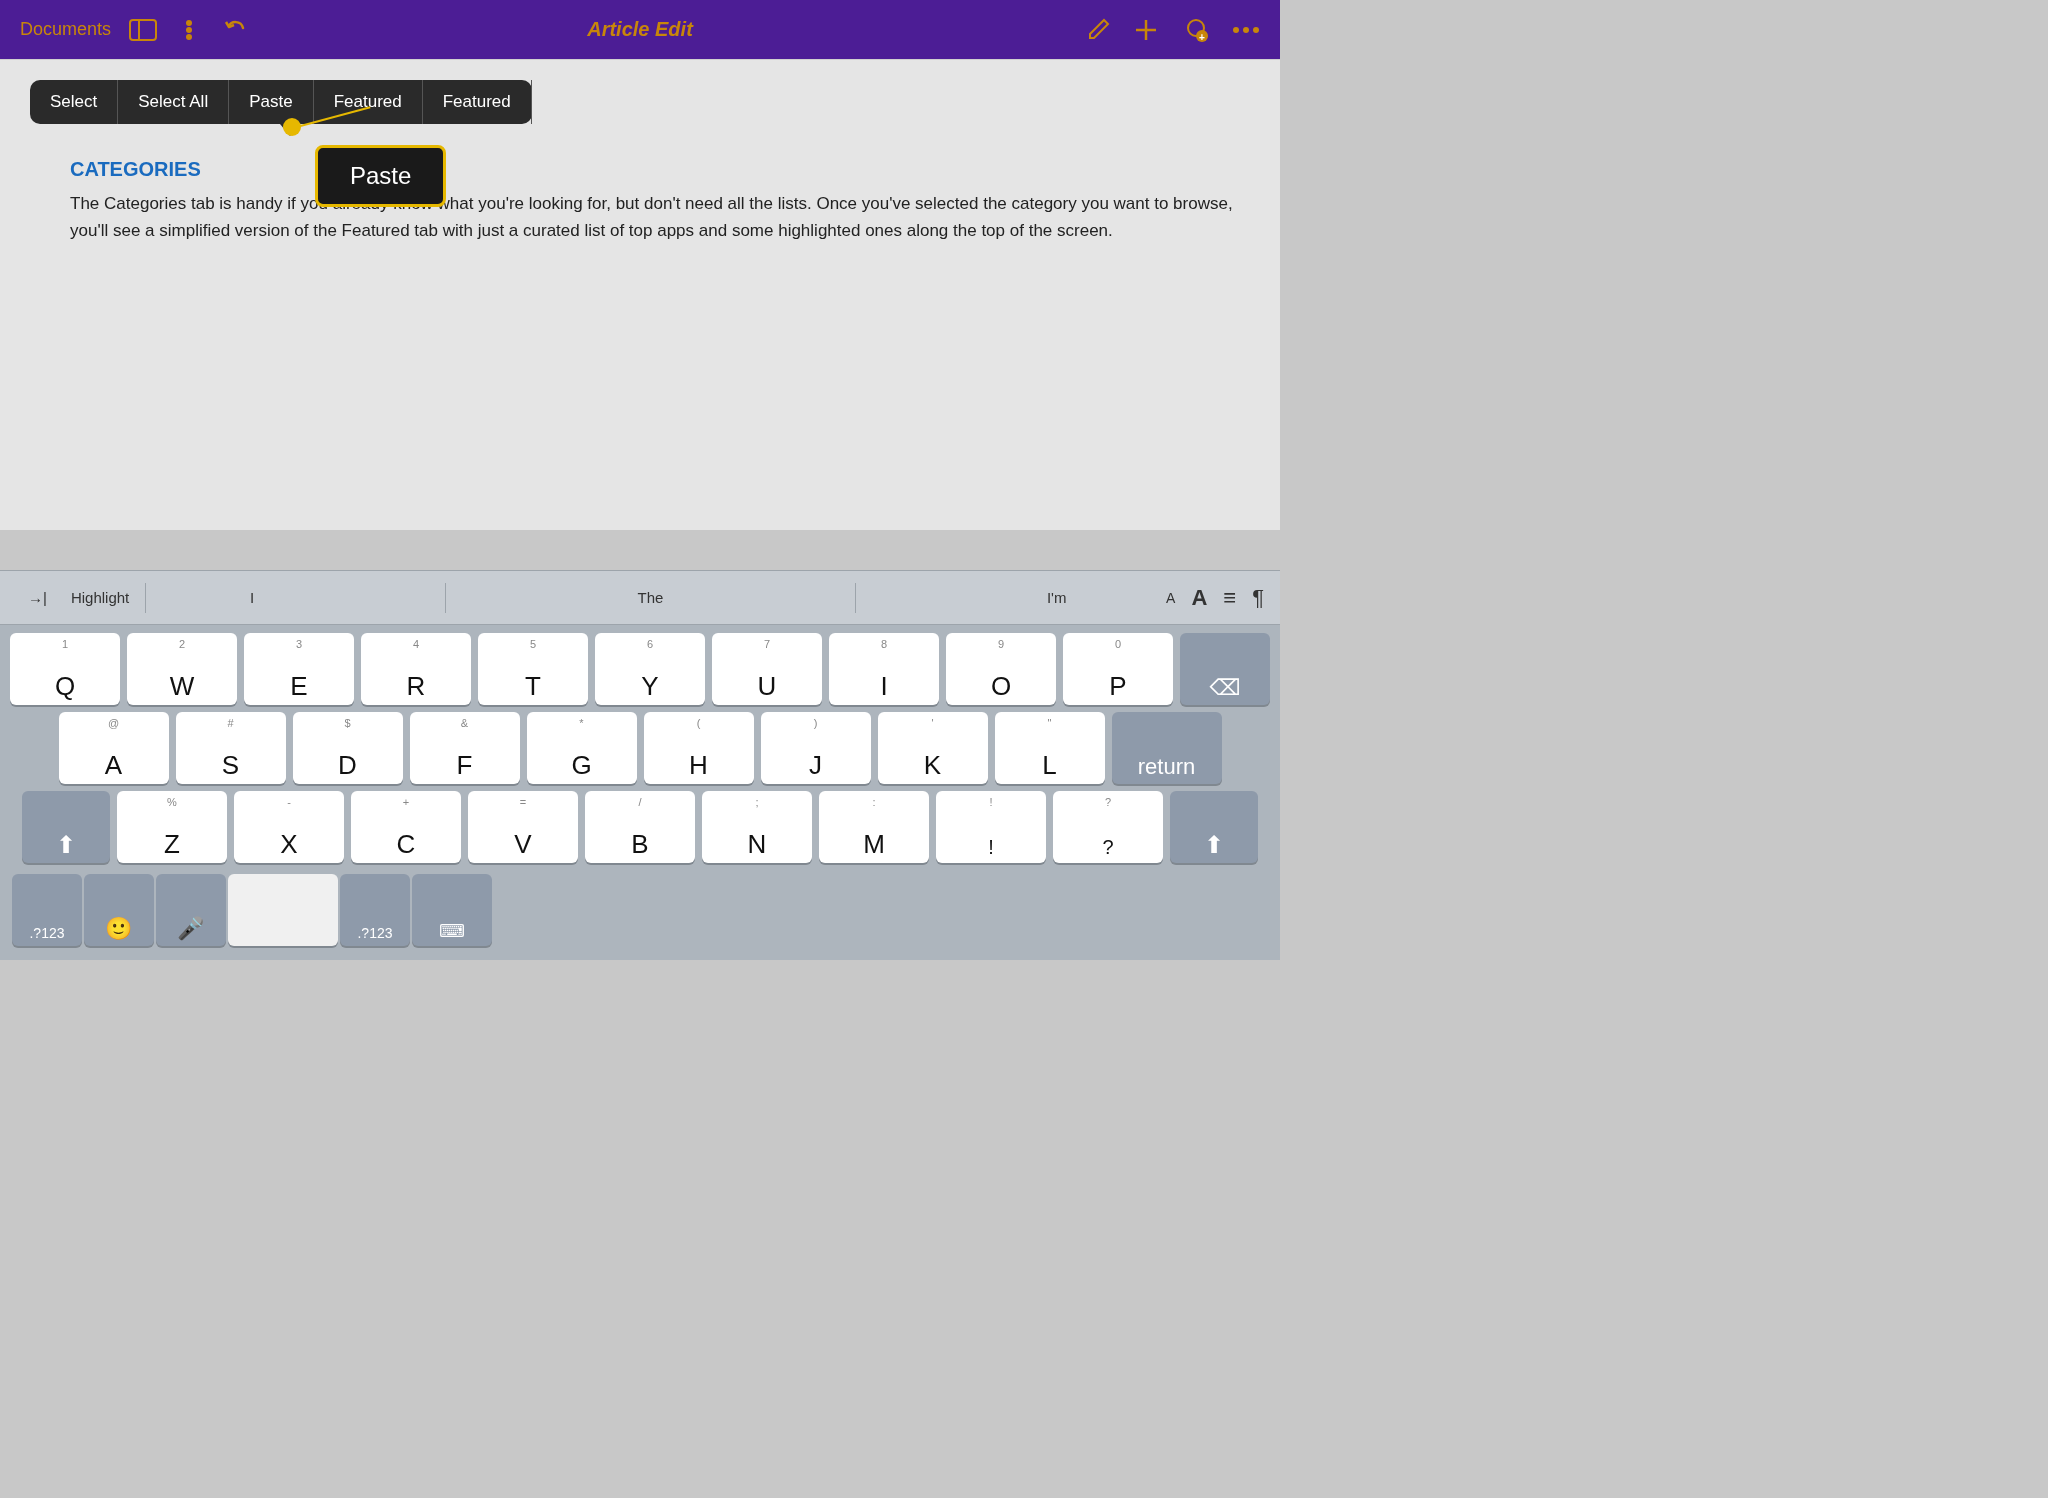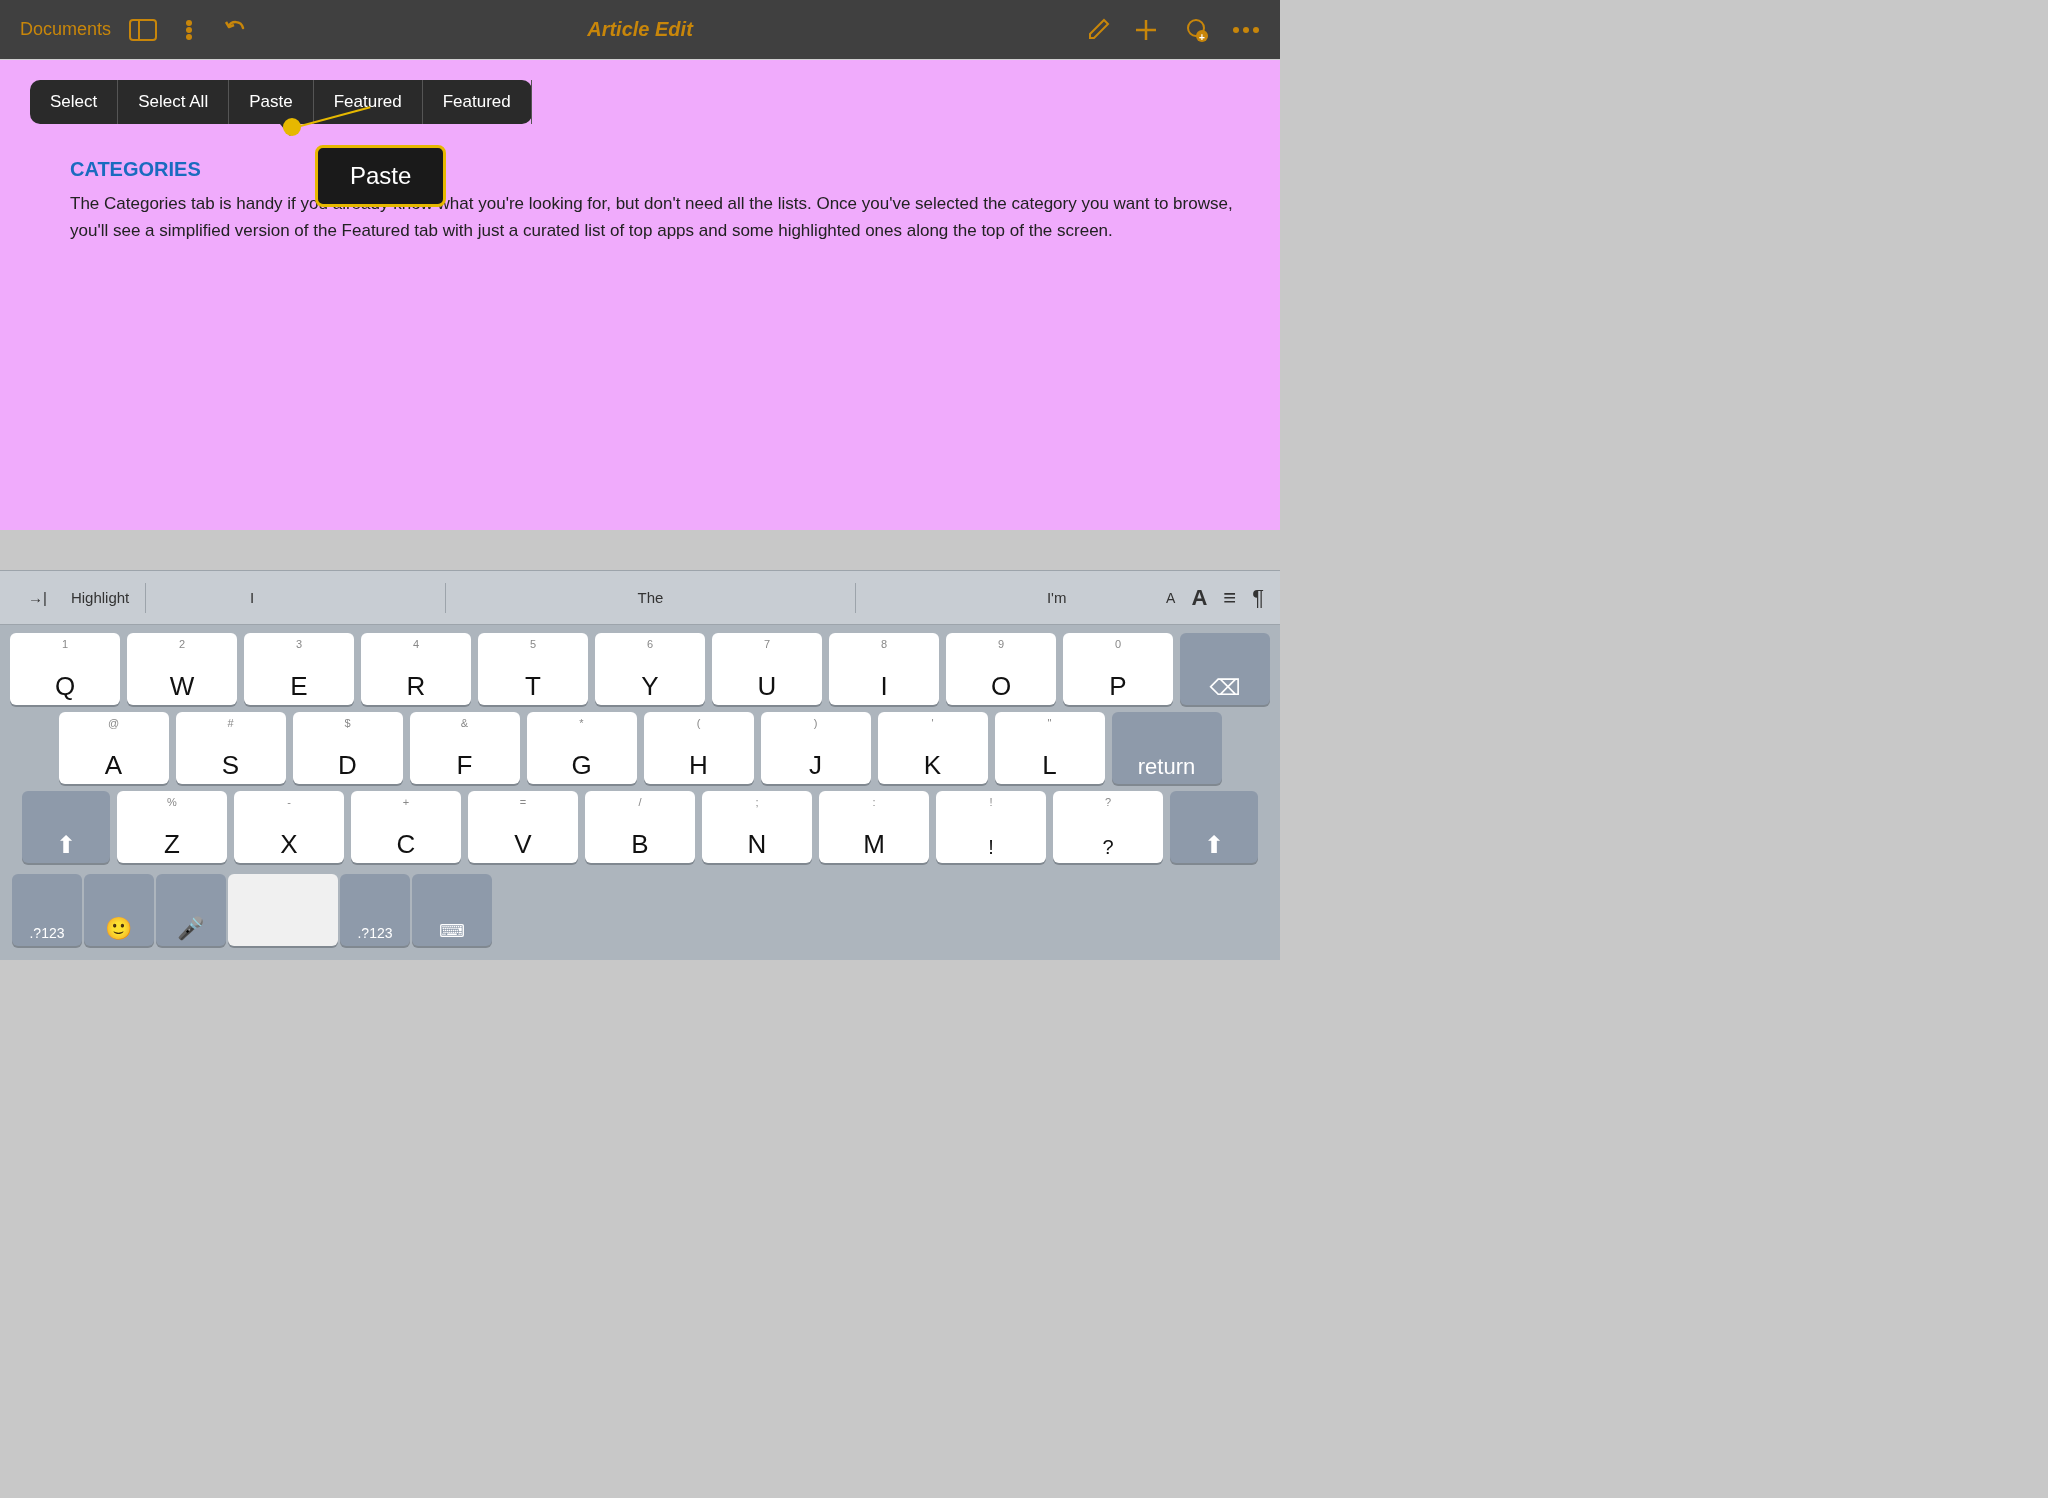--- a/index.html
+++ b/index.html
@@ -9,21 +9,21 @@
       background: #c8c8c8;
       font-family: -apple-system, "Helvetica Neue", Arial, sans-serif;
       overflow: hidden;
       position: relative;
     }
 
     
     .top-bar {
       width: 100%;
       height: 60px;
-      background: #404040;
+      background: #4c1d95;
       border-bottom: 1px solid #d0d0d0;
       display: flex;
       align-items: center;
       padding: 0 20px;
       position: relative;
     }
     .top-bar-left {
       display: flex;
       align-items: center;
       gap: 18px;
@@ -56,21 +56,21 @@
       font-size: 18px;
       font-weight: 500;
       color: #c8860a;
       background: none;
       border: none;
       cursor: pointer;
     }
 
     
     .content-area {
-      background: #f0abfc;
+      background: #e5e5e5;
       width: 100%;
       height: 470px;
       position: relative;
       padding: 20px 30px;
     }
 
     
     .context-menu {
       position: absolute;
       top: 20px;

